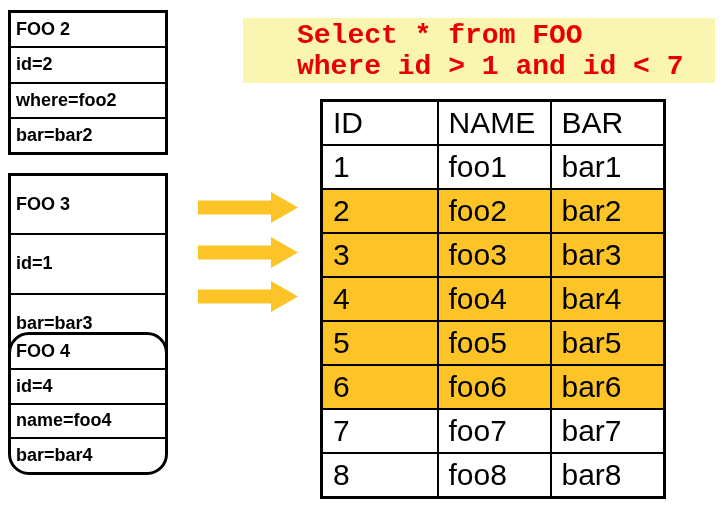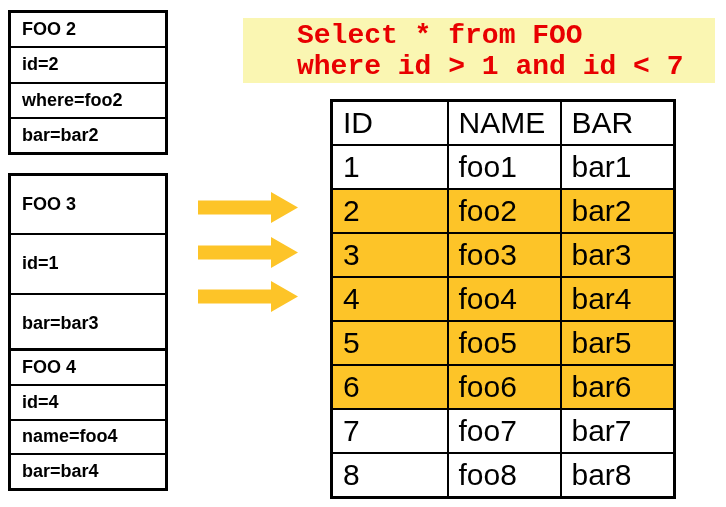--- a/index.html
+++ b/index.html
@@ -44,32 +44,32 @@
     border: 3px solid #000;
     box-sizing: border-box;
     background: #fff;
     display: flex;
     flex-direction: column;
   }
   .rbox .rrow {
     flex: 1 1 0;
     display: flex;
     align-items: center;
-    padding-left: 11px;
+    padding-left: 5px;
     font-weight: bold;
     font-size: 18px;
     color: #000;
     box-sizing: border-box;
   }
   .rbox .rrow + .rrow {
     border-top: 2px solid #000;
   }
   .rbox1 { top: 10px;  height: 145px; }
   .rbox2 { top: 173px; height: 182px; }
-  .rbox3 { top: 348px; height: 143px; }
+  .rbox3 { top: 332px; height: 143px; border-radius: 21px; }
 
   
   .arrow {
     position: absolute;
     left: 198px;
     width: 100px;
     height: 31px;
   }
   .arrow polygon { fill: #FDC428; }
   .arrow1 { top: 192px; }
@@ -94,21 +94,21 @@
     height: 42px;
     padding: 0 0 0 10px;
     font-size: 30px;
     font-weight: normal;
     text-align: left;
     vertical-align: middle;
     color: #000;
     white-space: nowrap;
     overflow: hidden;
   }
-  .rtable { border: 3px solid #000; margin-left: 10px; }
+  .rtable { border: 3px solid #000; }
   .rtable tr.hl td { background: #FDC428; }
 </style>
 </head>
 <body>
 
 <div class="stage">
 
   <div class="query-band">
     <div class="qline">Select * from FOO</div>
     <div class="qline">where id &gt; 1 and id &lt; 7</div>

